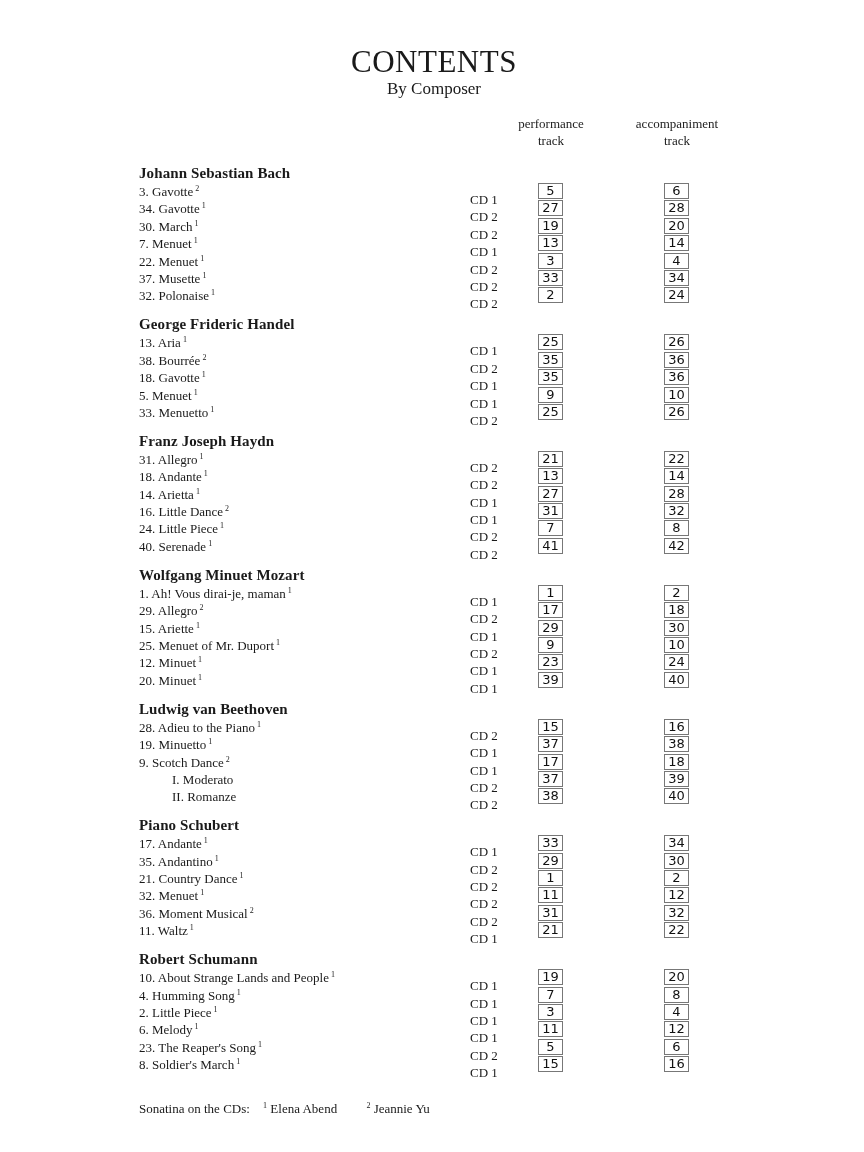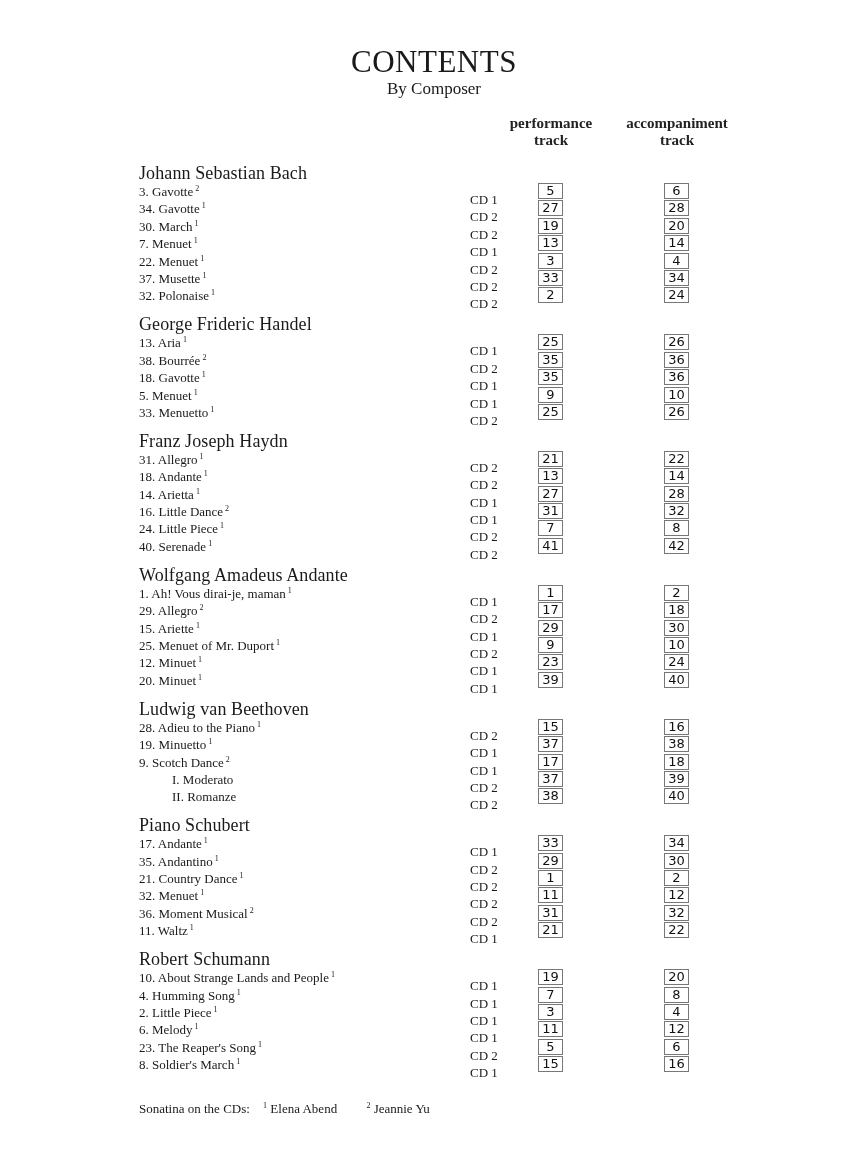--- a/index.html
+++ b/index.html
@@ -10,28 +10,28 @@
   .title {
     position: absolute; top: 44px; left: 0; width: 868px; text-align: center;
     font-size: 31px; letter-spacing: 0.5px; line-height: 36px;
   }
   .subtitle {
     position: absolute; top: 79px; left: 0; width: 868px; text-align: center;
     font-size: 17px; line-height: 20px;
   }
   .colhead {
     position: absolute; top: 115px; width: 140px; text-align: center;
-    font-size: 15px; line-height: 17px; color: #222; font-weight: bold;
+    font-size: 13px; line-height: 17px; color: #222;
   }
   .colhead.perf { left: 481px; }
   .colhead.acc { left: 607px; }
   .sections { position: absolute; top: 163px; left: 139px; width: 560px; }
   .section { margin-bottom: 9.6px; }
   .composer {
-    font-weight: normal; font-size: 18px; line-height: 20px; height: 20px;
+    font-weight: bold; font-size: 15px; line-height: 20px; height: 20px;
     letter-spacing: 0.1px;
   }
   .row { position: relative; height: 17.4px; font-size: 13px; line-height: 17px; }
   .row .piece { position: absolute; left: 0; top: 0; white-space: nowrap; text-align: right; }
   .row .piece.sub { left: 33px; }
   .row sup { font-size: 8px; vertical-align: 5px; line-height: 0; margin-left: 2px; }
   .row .cd { position: absolute; left: 331px; top: 8px; white-space: nowrap; }
   .box {
     position: absolute; top: 0; width: 23px; height: 14px;
     border: 1px solid #777; background: #fff;
@@ -175,21 +175,21 @@
         <span class="box acc">8</span>
       </div>
       <div class="row">
         <span class="piece"><span>40. Serenade</span><sup>1</sup></span>
         <span class="cd">CD 2</span>
         <span class="box perf">41</span>
         <span class="box acc">42</span>
       </div>
     </div>
     <div class="section">
-      <div class="composer">Wolfgang Amadeus Andante</div>
+      <div class="composer">Wolfgang Minuet Mozart</div>
       <div class="row">
         <span class="piece"><span>1. Ah! Vous dirai-je, maman</span><sup>1</sup></span>
         <span class="cd">CD 1</span>
         <span class="box perf">1</span>
         <span class="box acc">2</span>
       </div>
       <div class="row">
         <span class="piece"><span>29. Allegro</span><sup>2</sup></span>
         <span class="cd">CD 2</span>
         <span class="box perf">17</span>

